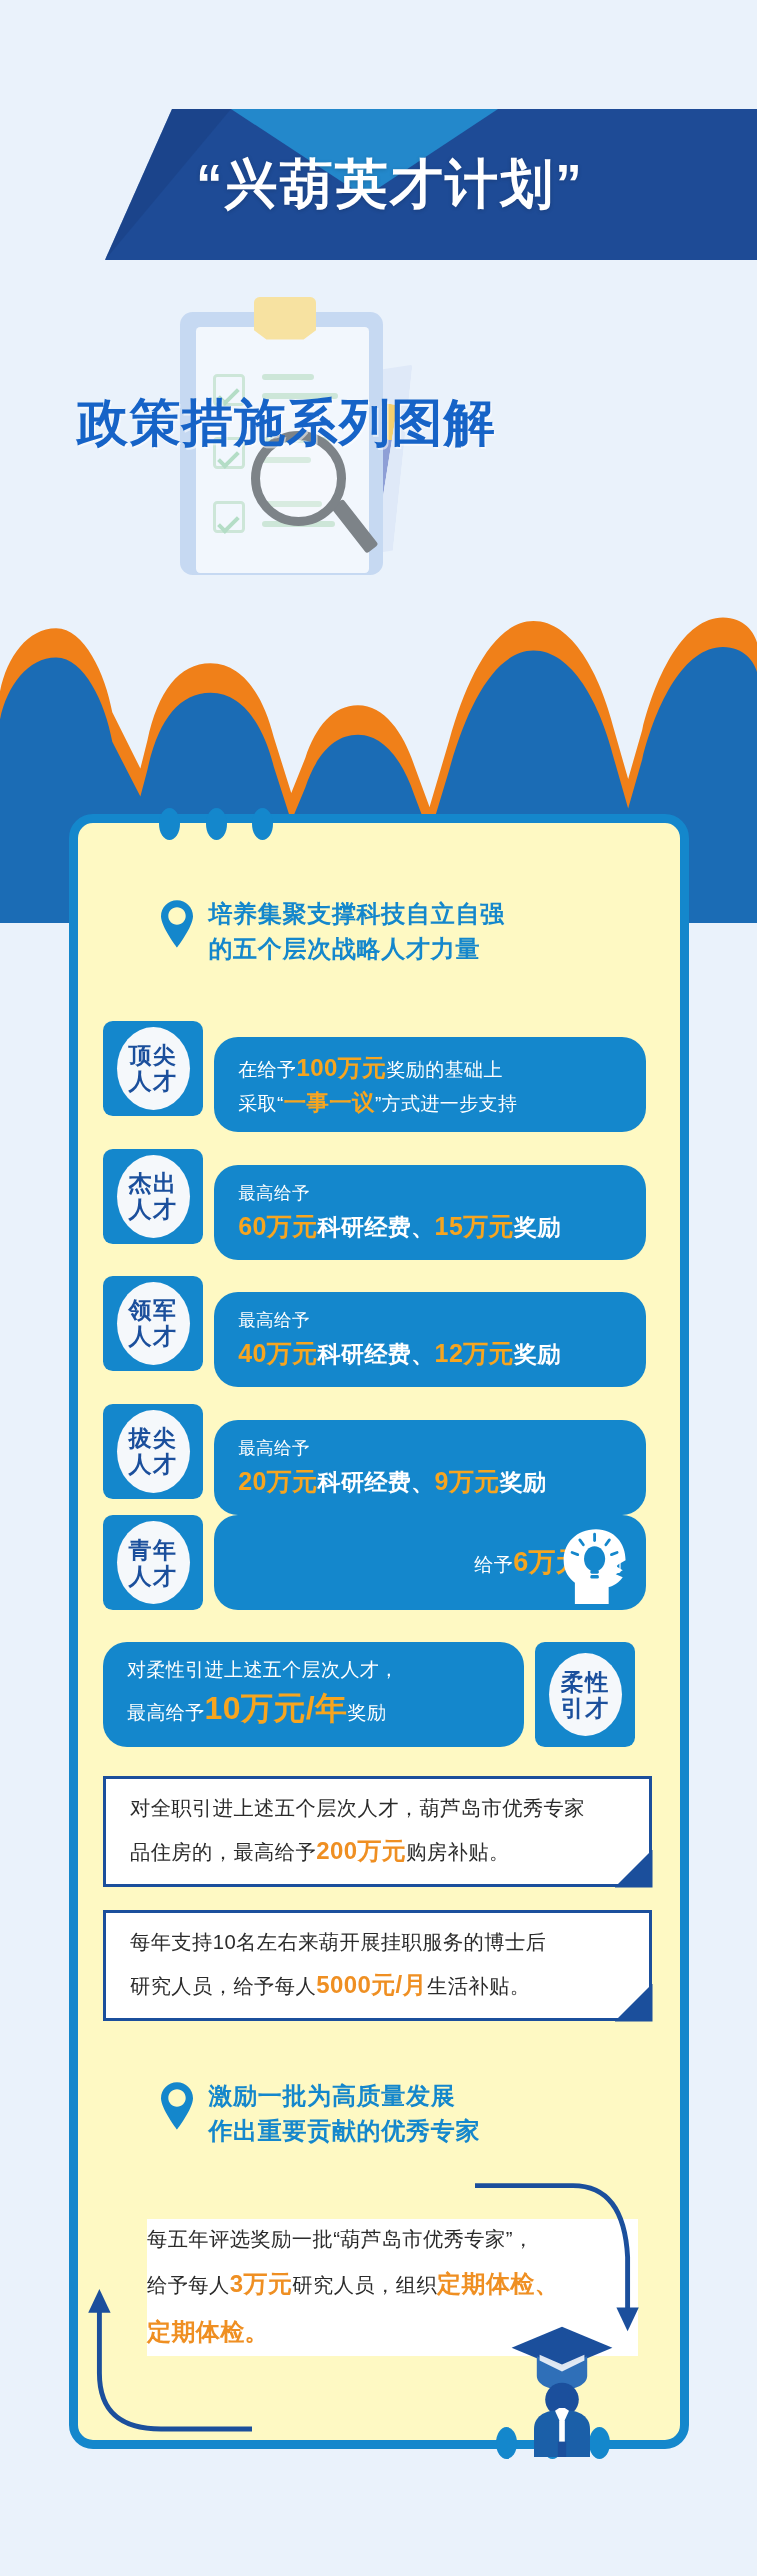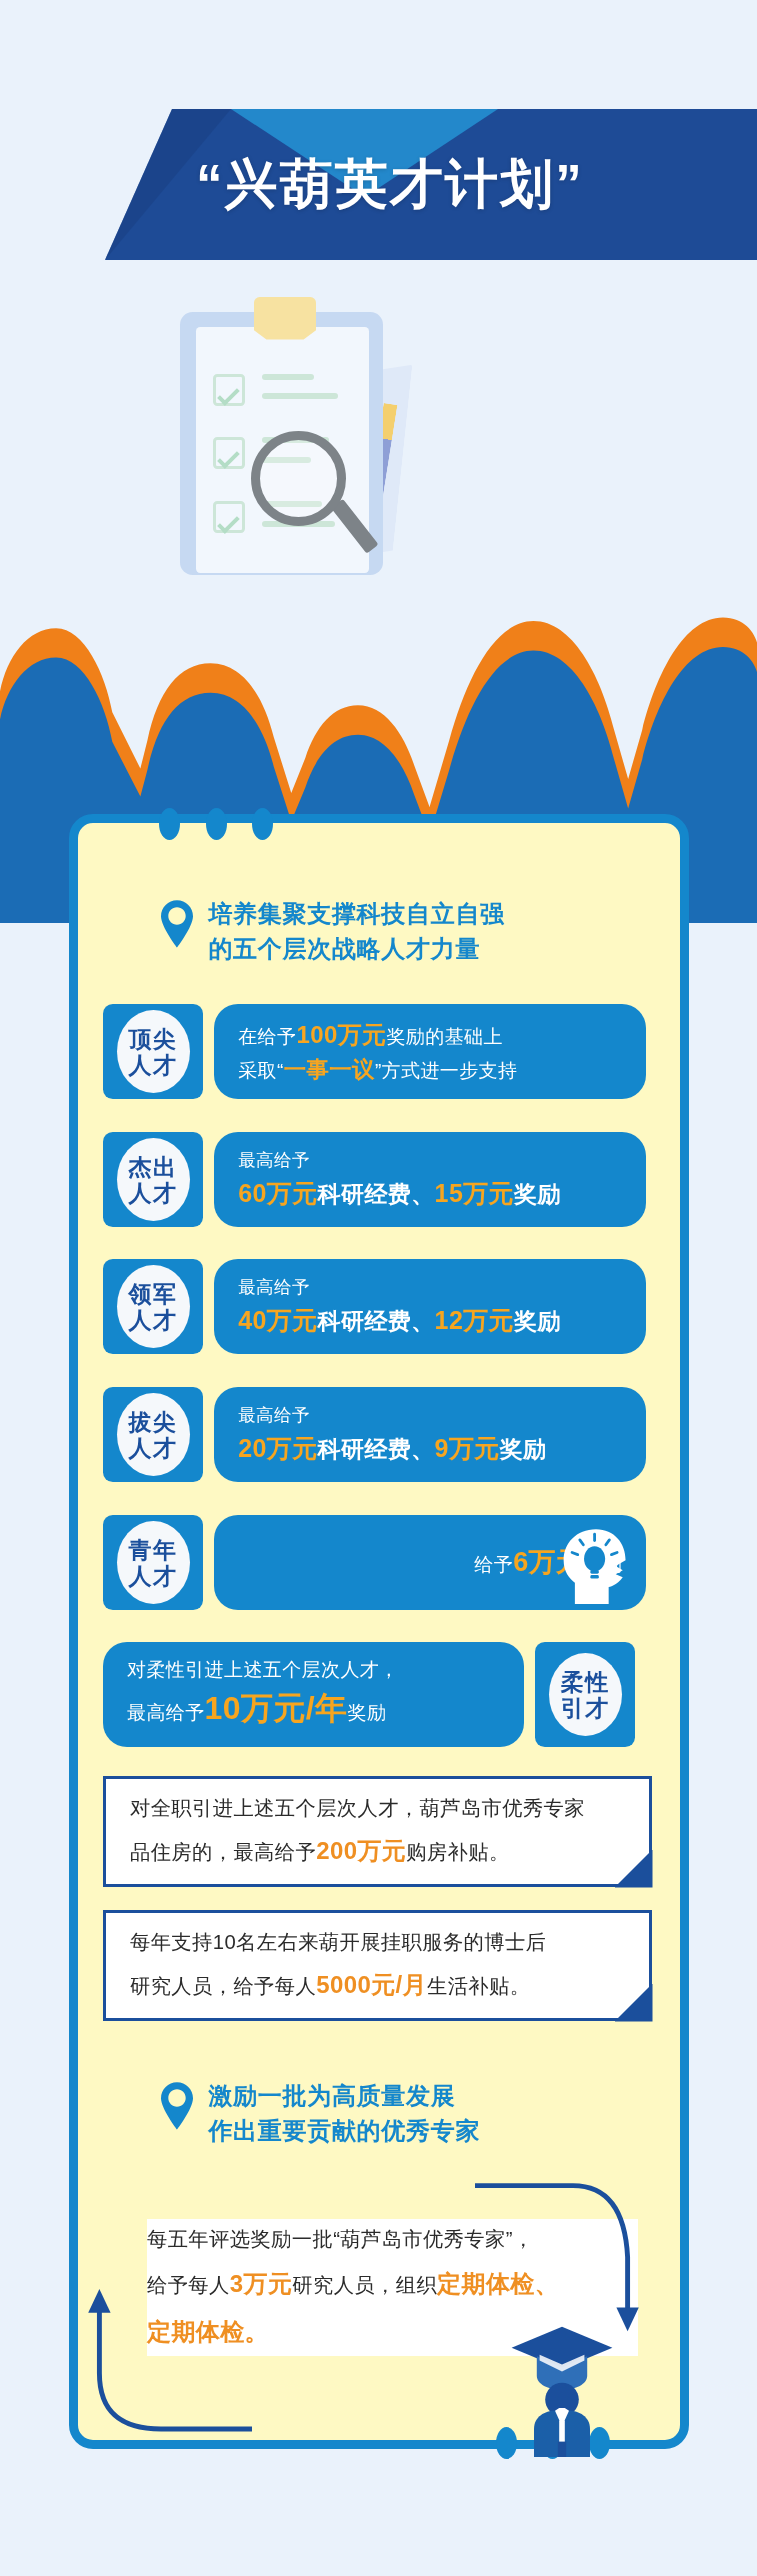--- a/index.html
+++ b/index.html
@@ -211,21 +211,21 @@
   }
   .tier-body {
     margin-left: 11.2px;
     background: #1487cc;
     border-radius: 24px 24px 24px 24px;
     height: 95px;
     display: flex; flex-direction: column; justify-content: center;
     padding: 0 24px;
     position: relative;
   }
-  .tier-body.two-line { padding-top: 1.4px; }
+  .tier-body.two-line { padding-top: 1.4px; margin-top: 33px; }
   .t-line {
     color: #ffffff;
     font-size: 19px;
     line-height: 1.55;
     white-space: nowrap;
     letter-spacing: 0.4px;
   }
   .t-small { font-size: 17.5px; }
   .t-big { font-size: 23px; font-weight: bold; }
   .t-or { color: #f7a51f; font-weight: bold; }
@@ -324,20 +324,21 @@
       <div class="cb-line" style="left:90px; top:210px; width:60px;"></div>
       <div class="cb-line" style="left:90px; top:230px; width:73px;"></div>
       <div class="cb-check" style="left:46px; top:226px;"></div>
 
       <div class="magnifier">
         <div class="mag-handle"></div>
         <div class="mag-ring"></div>
       </div>
     </div>
 
+    <div class="subtitle">政策措施系列图解</div>
   </div>
 
   <div class="waveband">
     <svg class="wave-svg" width="758" height="316" viewBox="0 0 1080 450">
       <path d="M0,120 C10,70 40,30 80,30 C120,30 150,95 160,150
                L200,230 L210,190
                C225,120 255,80 300,80 C345,80 375,125 390,185
                L415,265 L435,215
                C450,170 475,140 510,140 C548,140 575,180 590,225
                L612,285 L640,190

